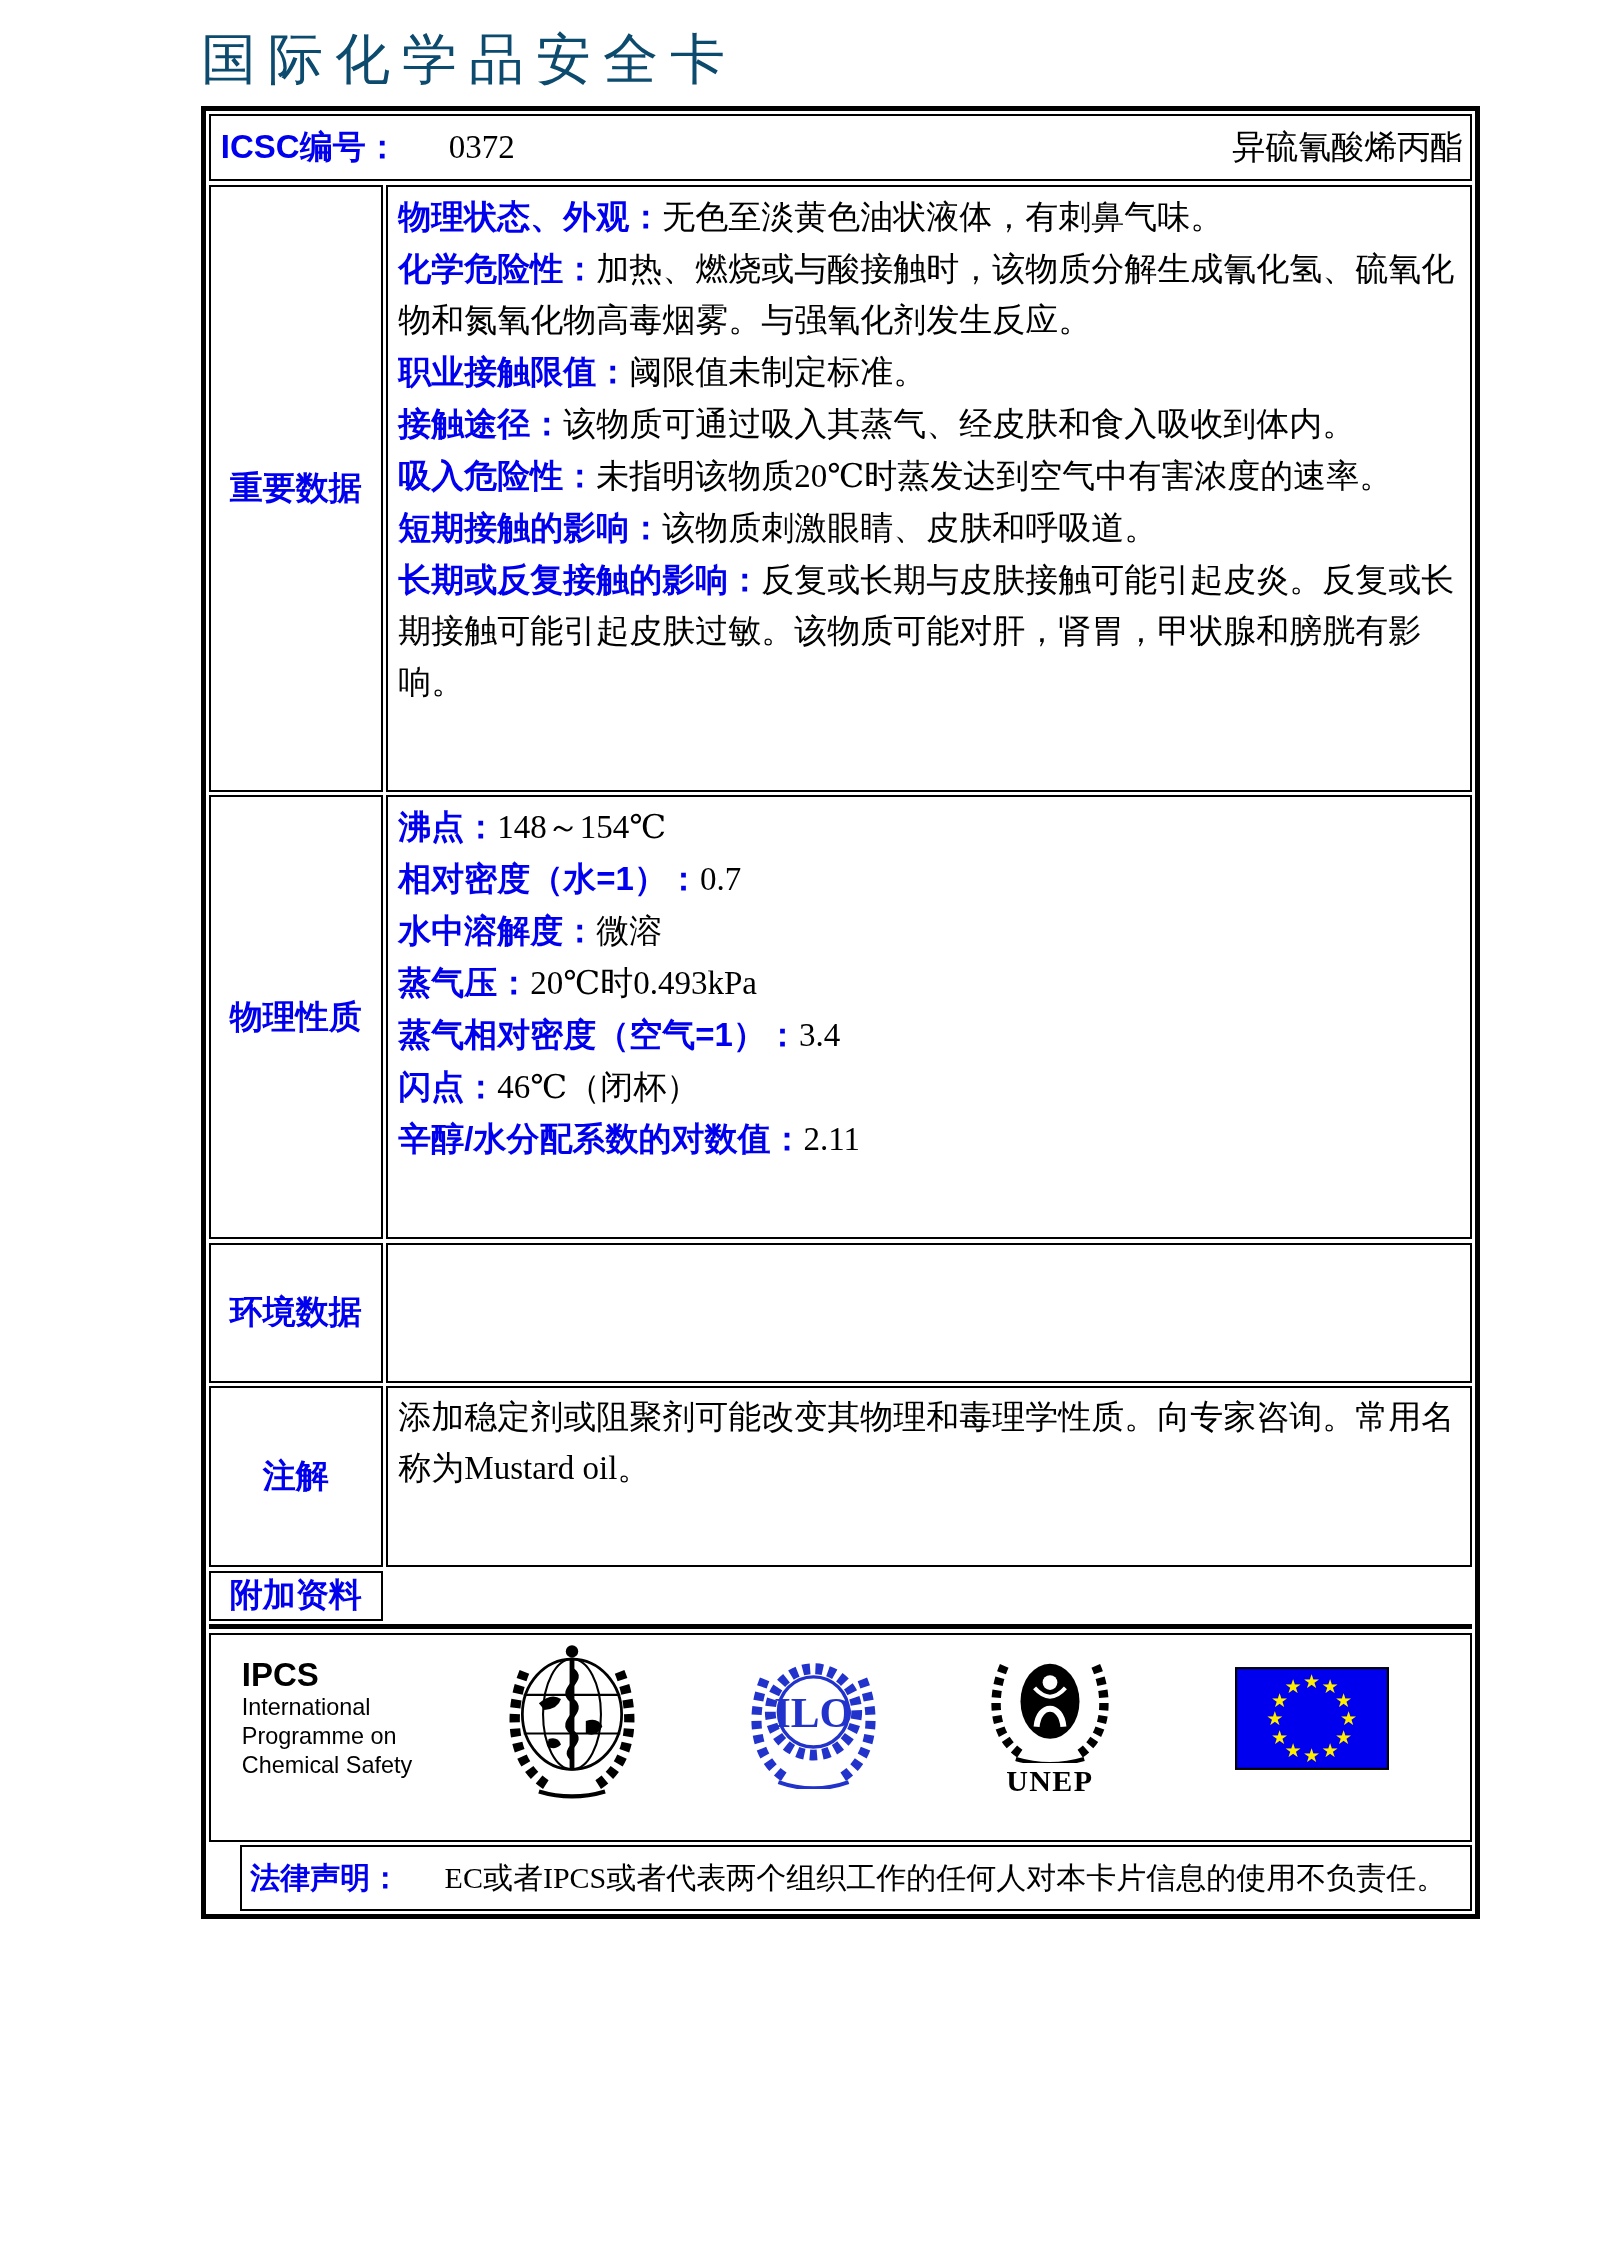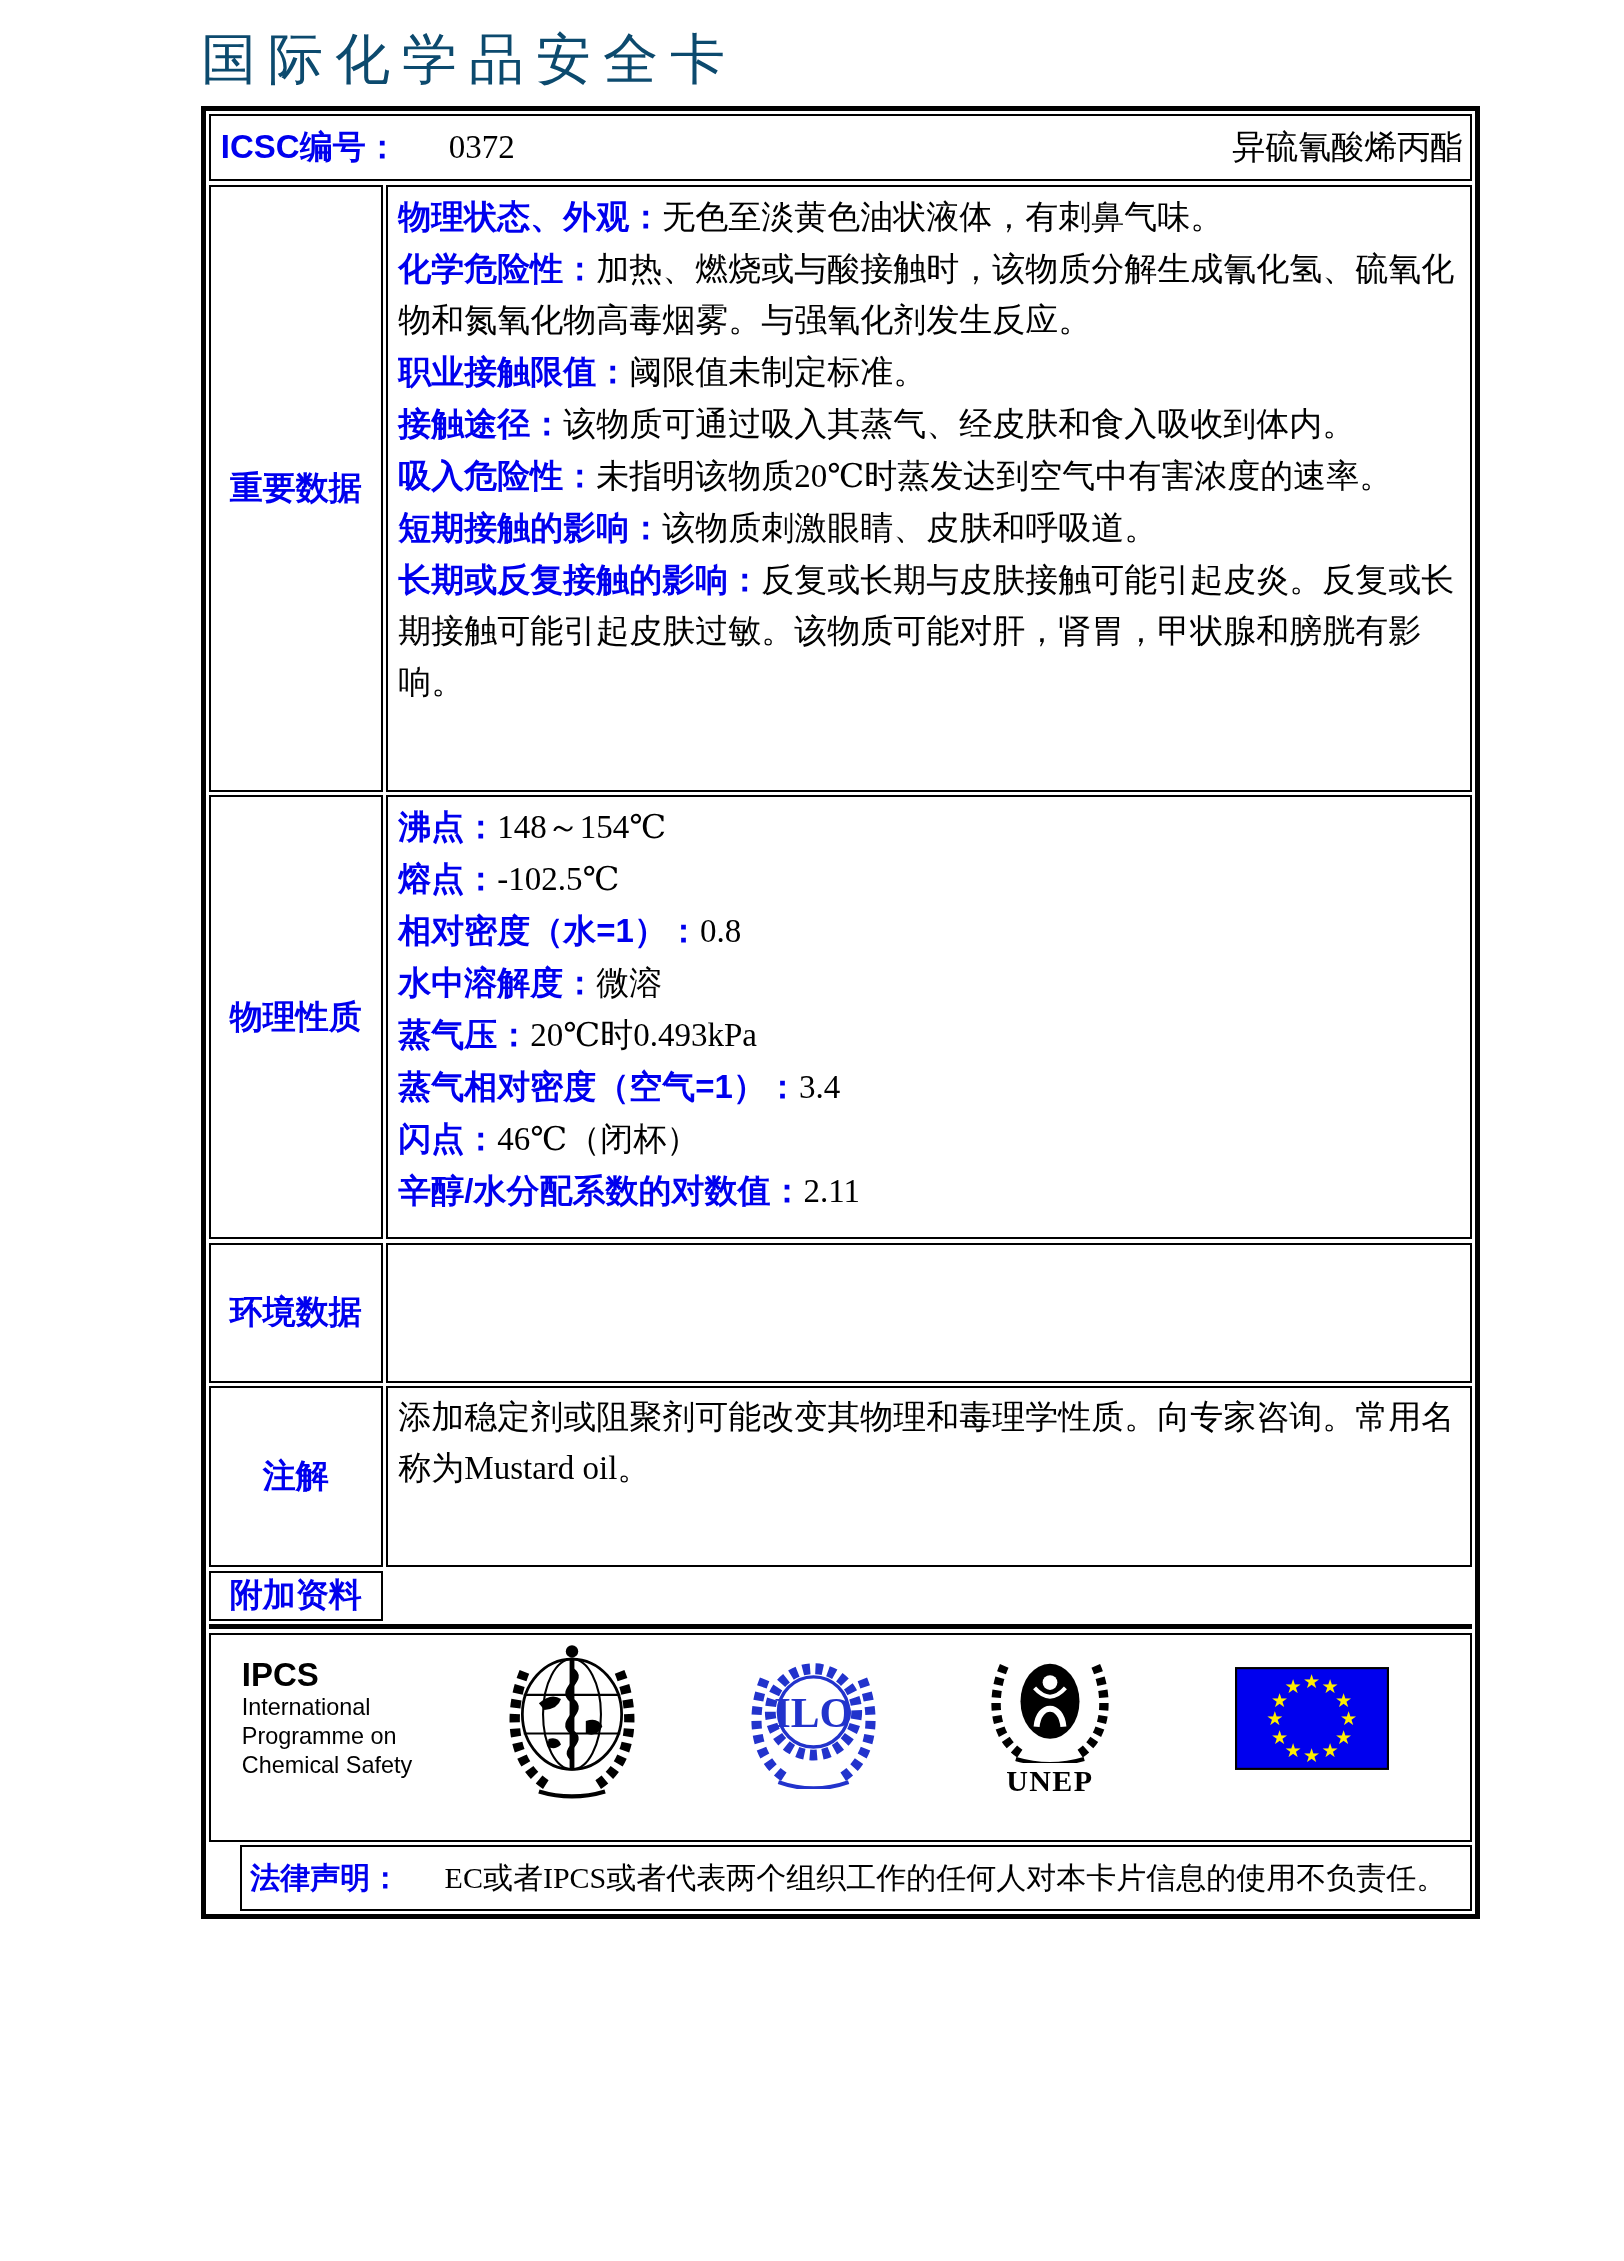--- a/index.html
+++ b/index.html
@@ -105,22 +105,21 @@
       <div class="prop"><span class="k">吸入危险性：</span><span>未指明该物质20℃时蒸发达到空气中有害浓度的速率。</span></div>
       <div class="prop"><span class="k">短期接触的影响：</span><span>该物质刺激眼睛、皮肤和呼吸道。</span></div>
       <div class="prop"><span class="k">长期或反复接触的影响：</span><span>反复或长期与皮肤接触可能引起皮炎。反复或长期接触可能引起皮肤过敏。该物质可能对肝，肾胃，甲状腺和膀胱有影响。</span></div>
     </div>
   </div>
 
   <div class="row">
     <div class="cell label-cell h-682">物理性质</div>
     <div class="cell content-cell h-682">
       <div class="prop"><span class="k">沸点：</span><span>148～154℃</span></div>
-      <div class="prop"><span class="k">熔点：</span><span>-102.5℃</span></div>
-      <div class="prop"><span class="k">相对密度（水=1）：</span><span>0.8</span></div>
+      <div class="prop"><span class="k">相对密度（水=1）：</span><span>0.7</span></div>
       <div class="prop"><span class="k">水中溶解度：</span><span>微溶</span></div>
       <div class="prop"><span class="k">蒸气压：</span><span>20℃时0.493kPa</span></div>
       <div class="prop"><span class="k">蒸气相对密度（空气=1）：</span><span>3.4</span></div>
       <div class="prop"><span class="k">闪点：</span><span>46℃（闭杯）</span></div>
       <div class="prop"><span class="k">辛醇/水分配系数的对数值：</span><span>2.11</span></div>
     </div>
   </div>
 
   <div class="row">
     <div class="cell label-cell h-198">环境数据</div>

